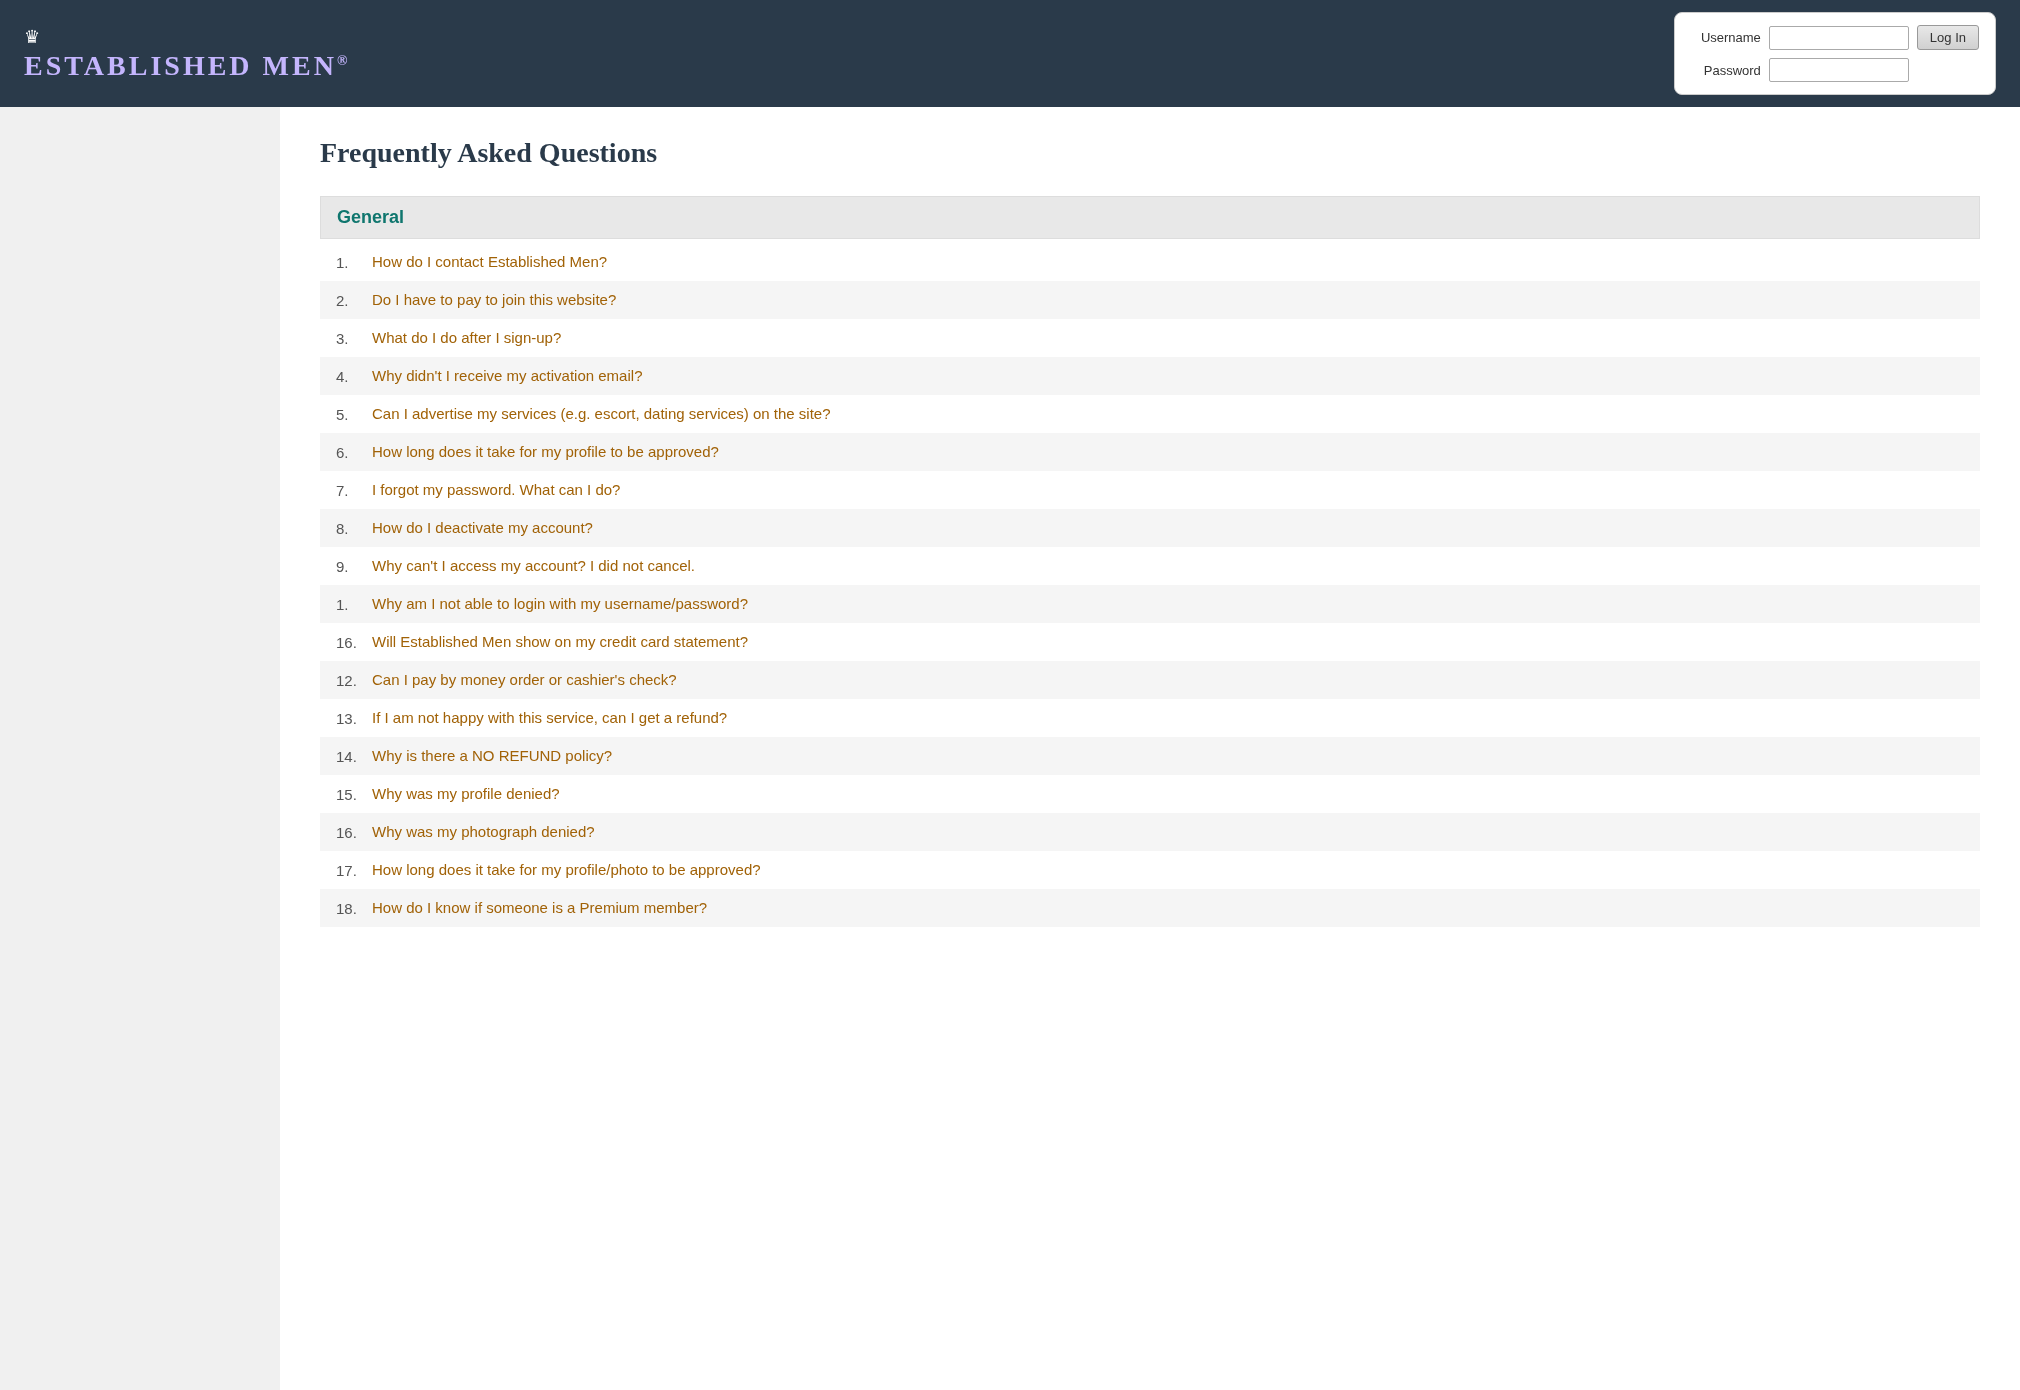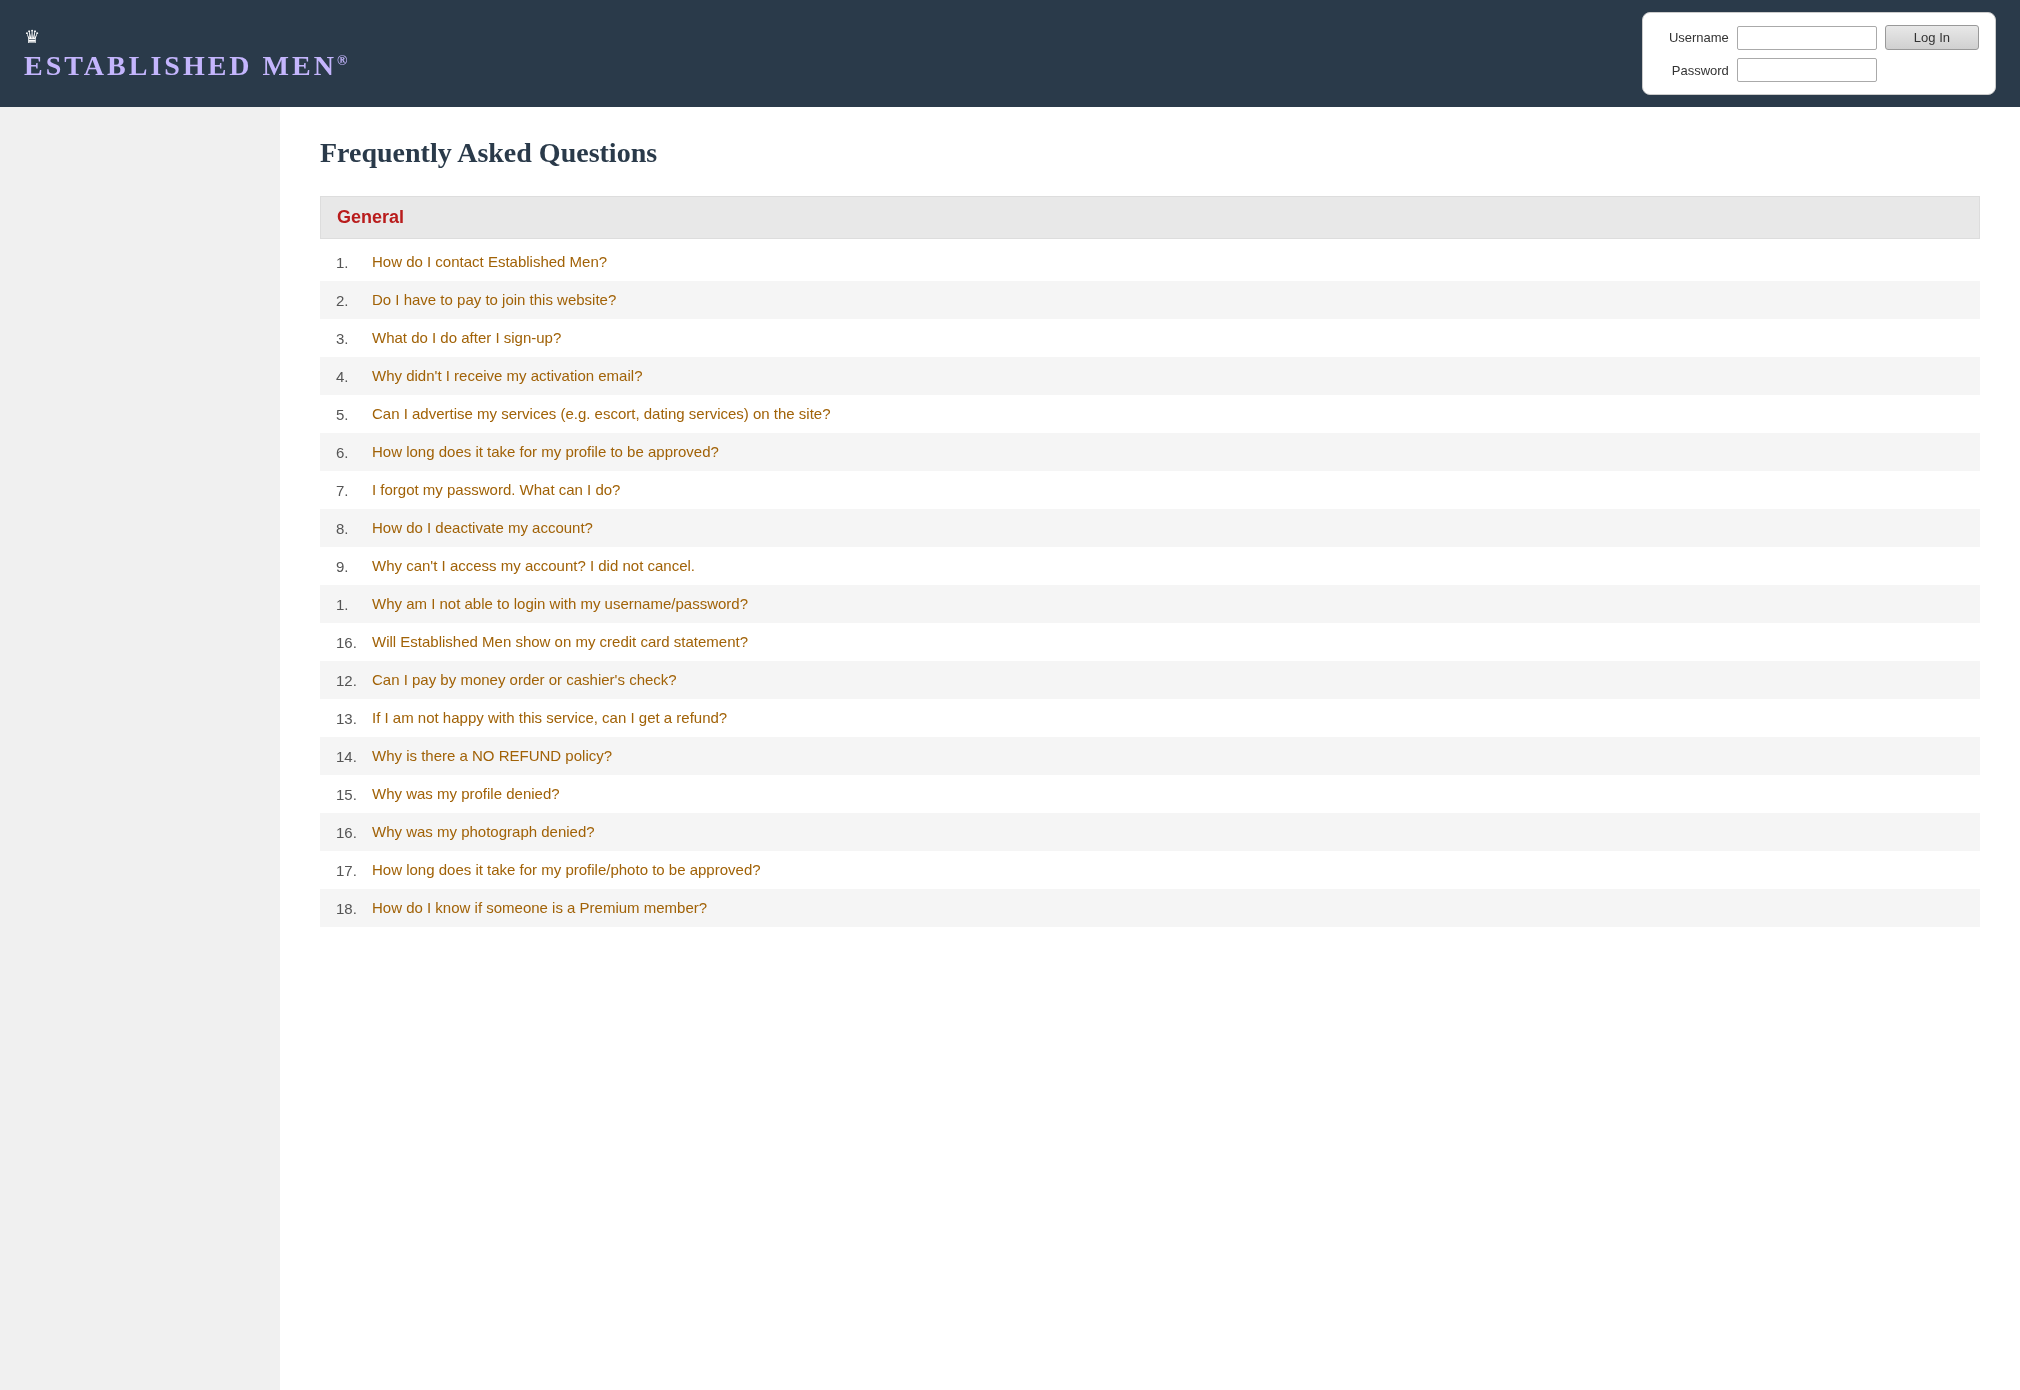--- a/index.html
+++ b/index.html
@@ -74,21 +74,21 @@
       padding: 3px 6px;
       font-size: 13px;
       width: 140px;
       height: 24px;
     }
 
     #login-button {
       background: linear-gradient(to bottom, #e8e8e8, #d0d0d0);
       border: 1px solid #999;
       border-radius: 3px;
-      padding: 4px 28px;
+      padding: 4px 12px;
       font-size: 13px;
       cursor: pointer;
       font-family: Arial, sans-serif;
       color: #333;
     }
 
     
     #main-layout {
       display: flex;
       min-height: calc(100vh - 90px);
@@ -115,21 +115,21 @@
       font-family: Georgia, serif;
     }
 
     
     .section-header {
       background: #e8e8e8;
       border: 1px solid #ddd;
       padding: 10px 16px;
       font-size: 18px;
       font-weight: bold;
-      color: #b91c1c;
+      color: #0f766e;
       margin-bottom: 4px;
       font-family: Arial, sans-serif;
     }
 
     
     #faq-list {
       list-style: none;
       padding: 0;
       margin: 0;
     }

